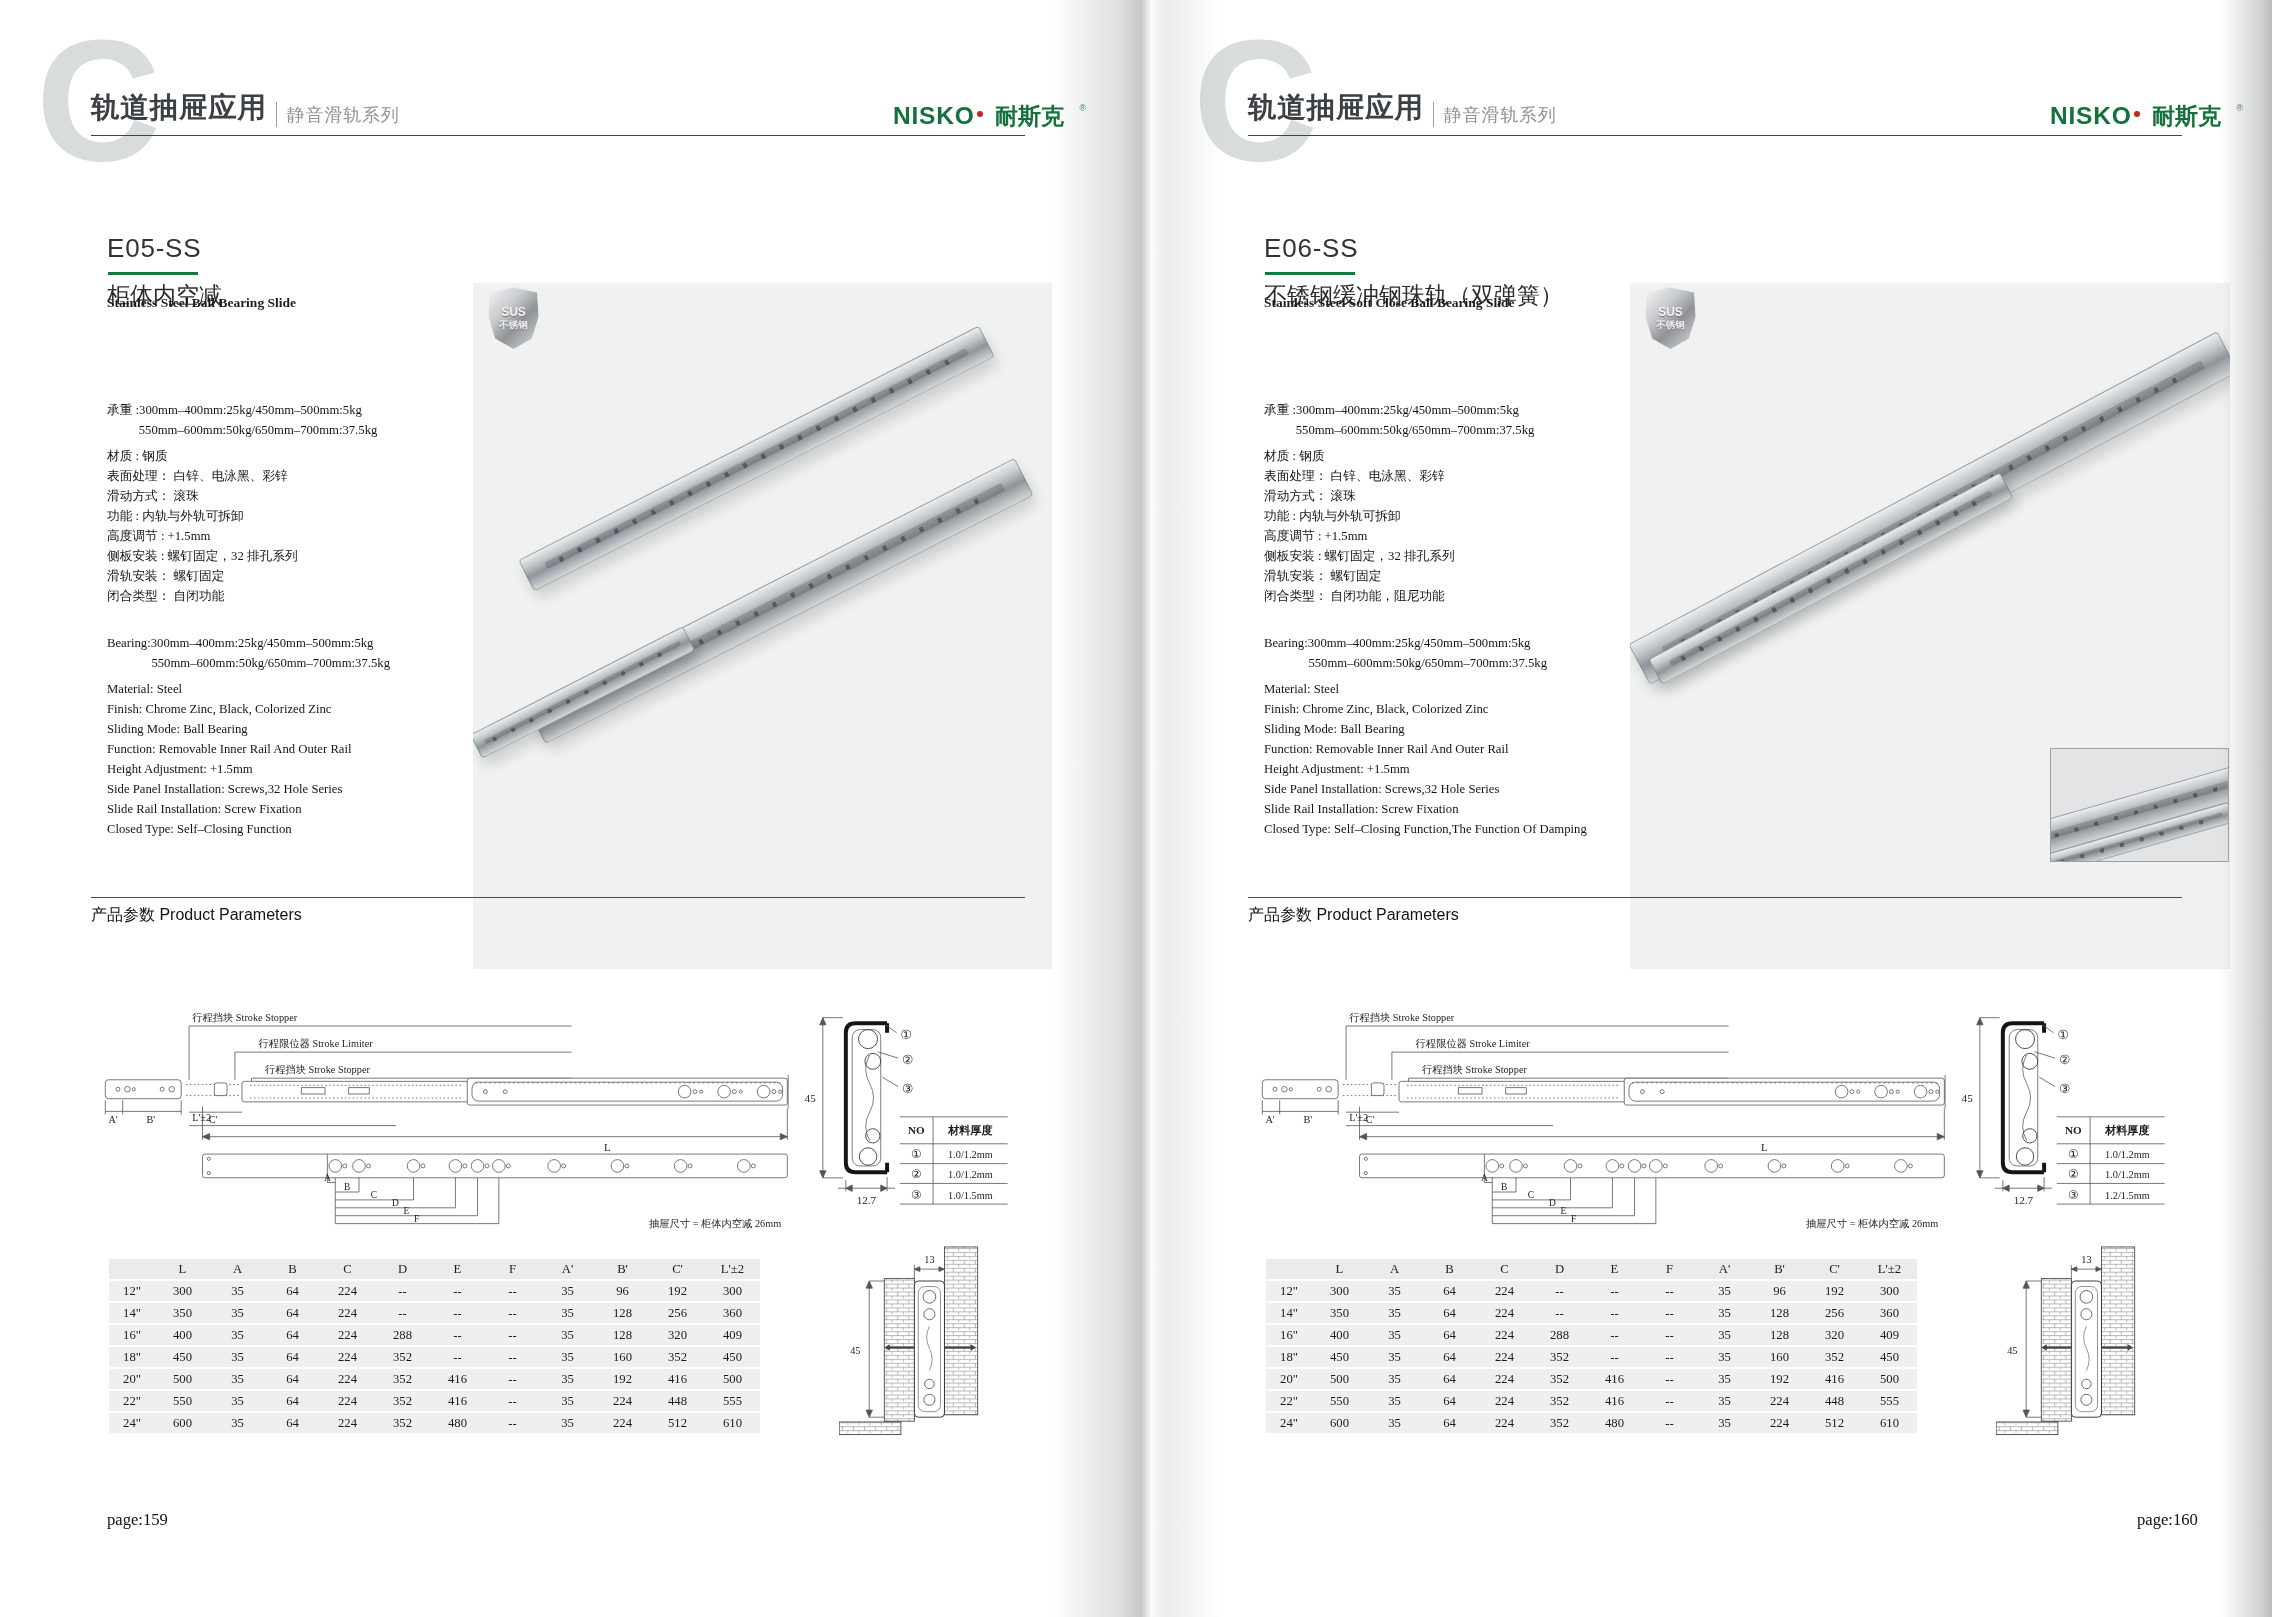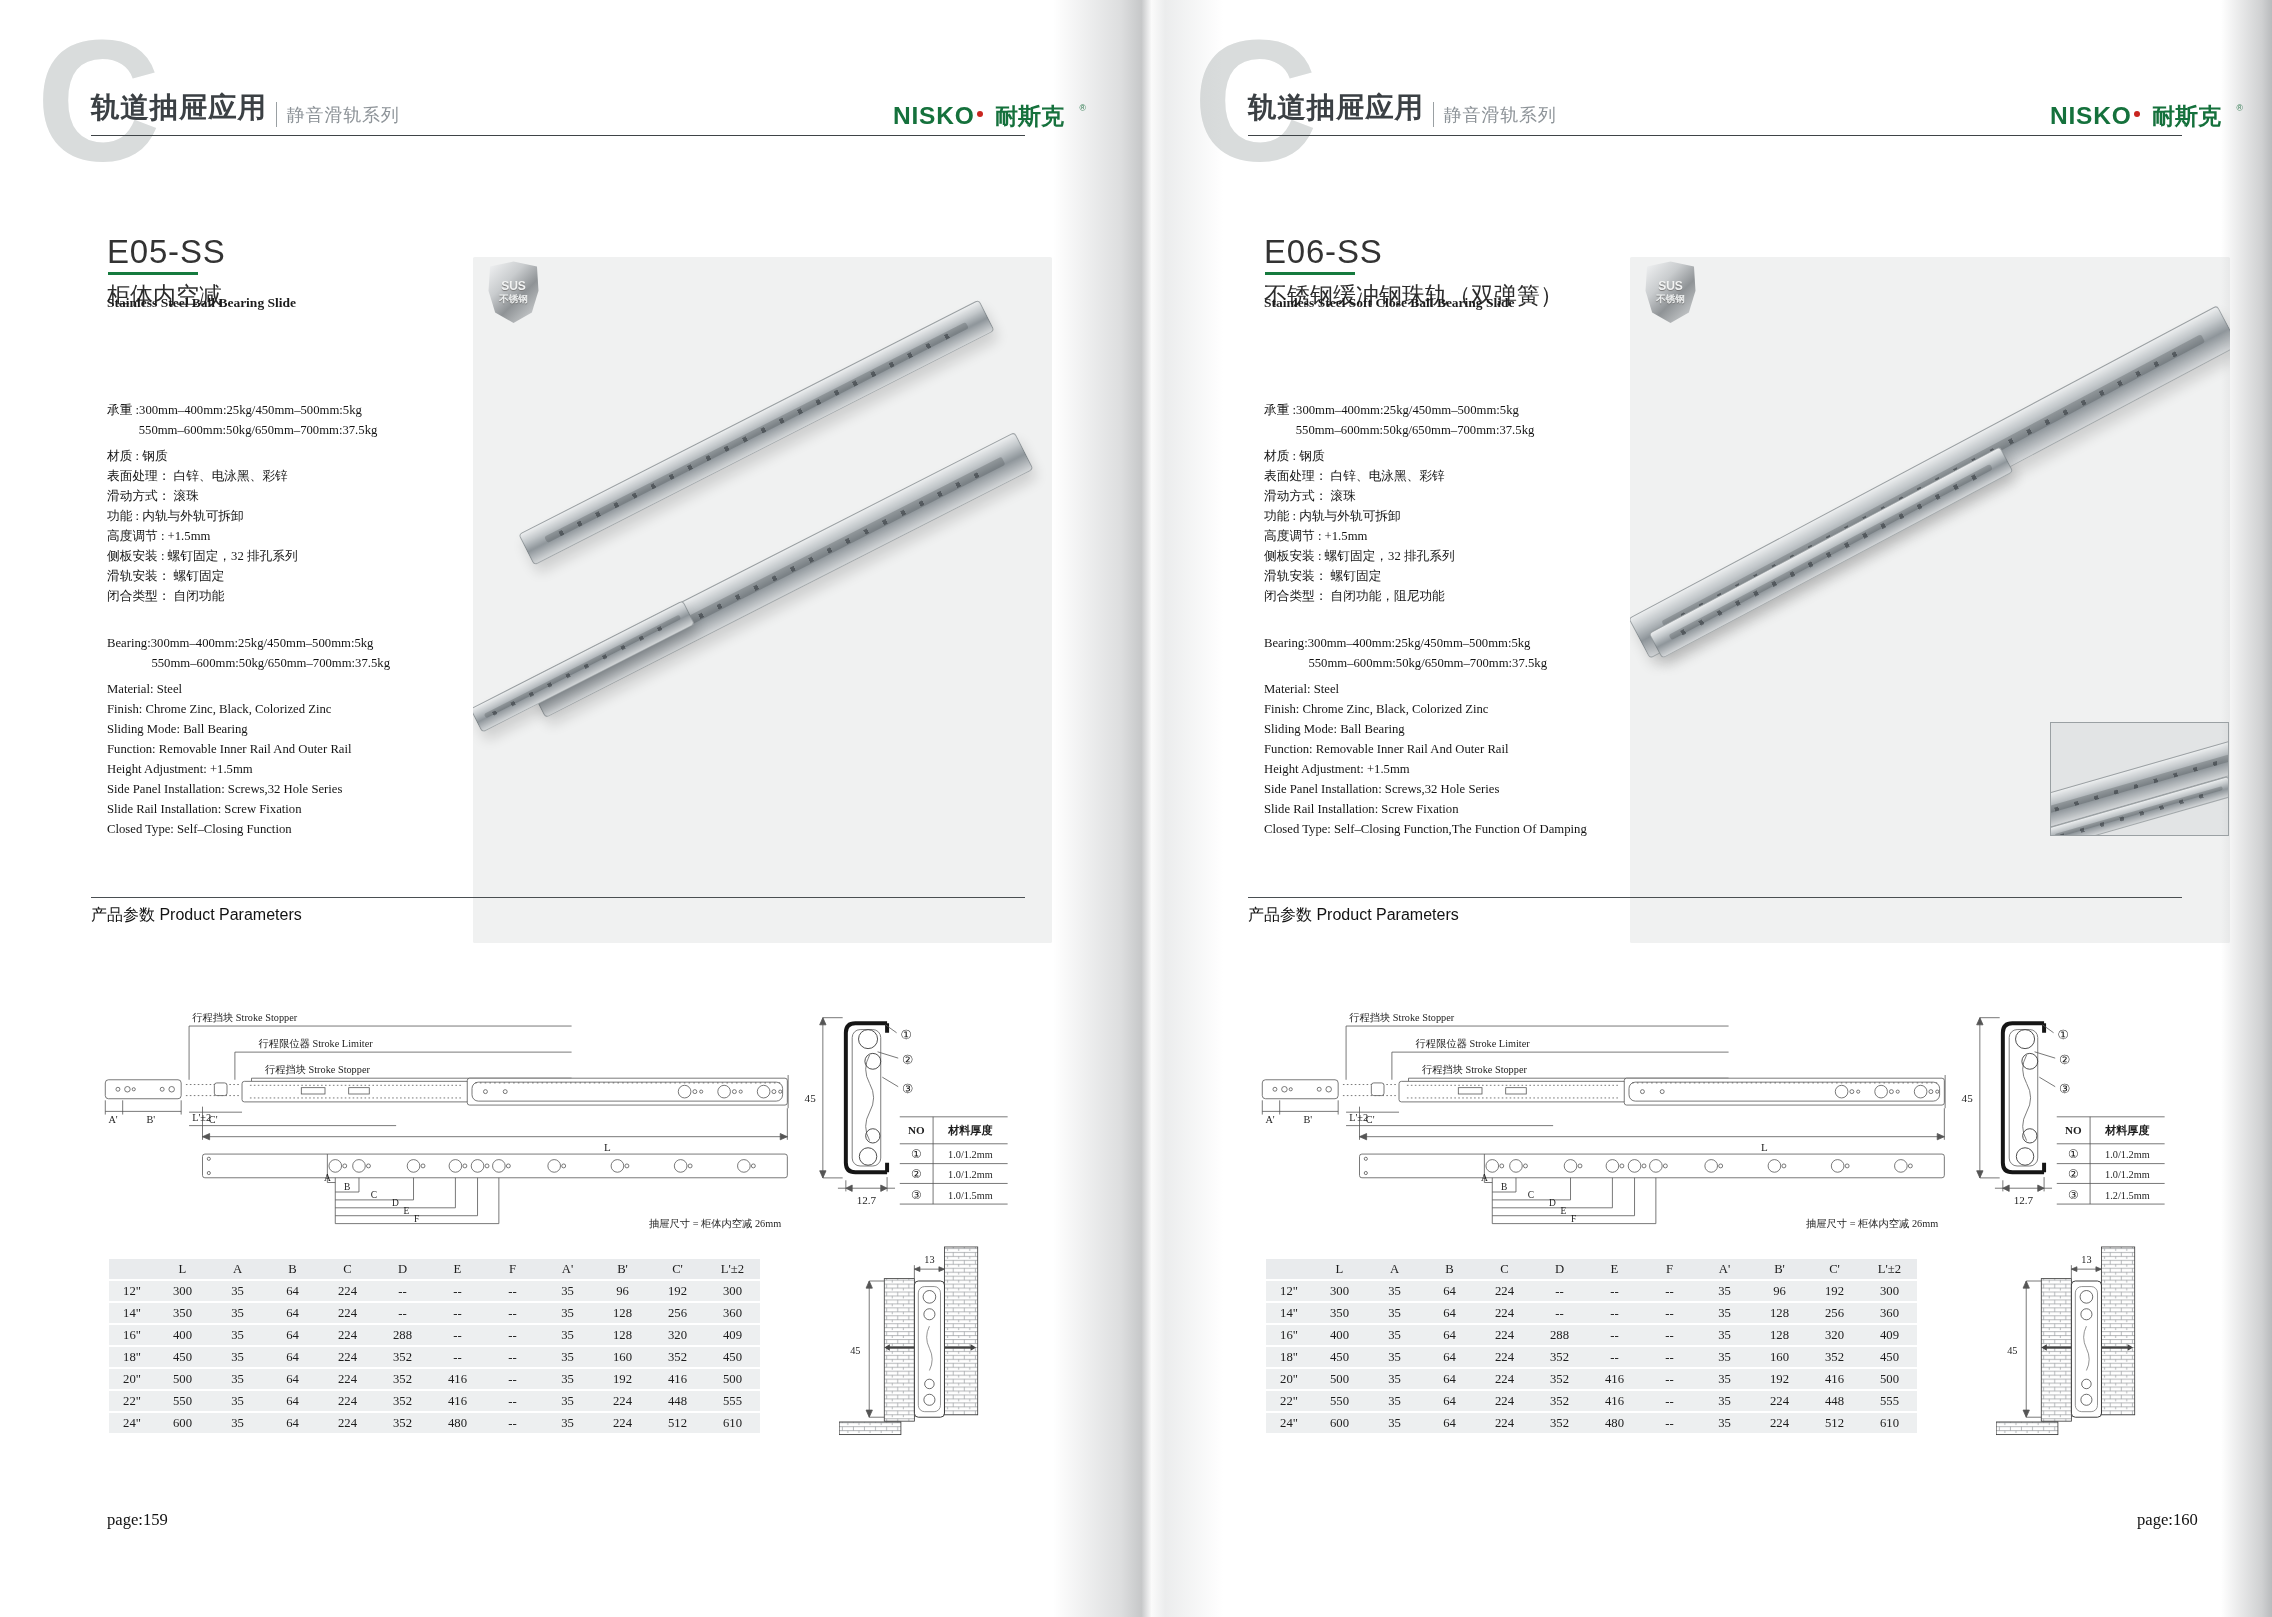--- a/index.html
+++ b/index.html
@@ -15,28 +15,28 @@
   .hdr-sep{width:0;height:25px;border-left:1.6px solid #9aa0a3;margin:0 9.5px;}
   .hdr-sub{font-size:18px;font-weight:400;color:#8d9398;letter-spacing:0.8px;}
   .logo{position:absolute;left:893px;top:100px;height:32px;display:flex;align-items:center;gap:14px;}
   .logo-latin{font-size:24.5px;font-weight:700;color:#15713c;letter-spacing:0.8px;font-family:"Liberation Sans",sans-serif;}
   .logo-dot{position:absolute;left:84px;top:11px;width:6.3px;height:6.3px;border-radius:50%;background:#c9251f;}
   .logo-cn{font-size:23px;font-weight:700;color:#15713c;margin-left:6.3px;}
   .logo-reg{font-size:8.7px;color:#15713c;vertical-align:top;margin-left:1.6px;transform:translateY(-8px);}
   .hdr-rule{position:absolute;left:91px;top:135px;width:934px;height:0;border-top:1.6px solid #3f4447;}
 
   
-  .model{position:absolute;left:107px;top:233px;font-size:33px;color:#333;letter-spacing:0.8px;text-align:center;}
+  .model{position:absolute;left:107px;top:233px;font-size:26px;color:#333;letter-spacing:0.8px;text-align:center;}
   .model-underline{position:absolute;left:108px;top:272px;width:90px;height:3.2px;background:#157a3e;}
   .name-cn{position:absolute;left:107px;top:280px;font-size:23px;color:#2c2c2c;}
   .name-en{position:absolute;left:107px;top:295px;font-size:13.5px;font-weight:700;
            font-family:Liberation Serif, serif;color:#1d1d1d;}
 
   
-  .photo{position:absolute;left:473px;top:257px;width:579px;height:686px;background:#f0f1f1;
+  .photo{position:absolute;left:473px;top:283px;width:579px;height:686px;background:#f0f1f1;
          overflow:hidden;border-radius:1.6px;}
   .photo--wide{width:600px;}
   .slide{position:absolute;border-radius:4px;border:0.8px solid rgba(110,116,120,.55);
          background:linear-gradient(180deg,#eceeef 0%,#c3c8cb 28%,#8e959a 58%,#d3d6d8 100%);
          box-shadow:0 9.5px 12.7px rgba(0,0,0,.14);}
   .slide::before{content:"";position:absolute;left:4%;right:4%;top:38%;height:22%;
          background:rgba(72,78,83,.30);border-radius:2.4px;}
   .slide::after{content:"";position:absolute;left:7%;right:7%;top:46%;height:4.7px;
          background:repeating-linear-gradient(90deg,rgba(40,45,50,.5) 0 4px,transparent 4px 20.6px);}
   .shield{position:absolute;left:15px;top:4px;width:51px;height:62px;z-index:3;

